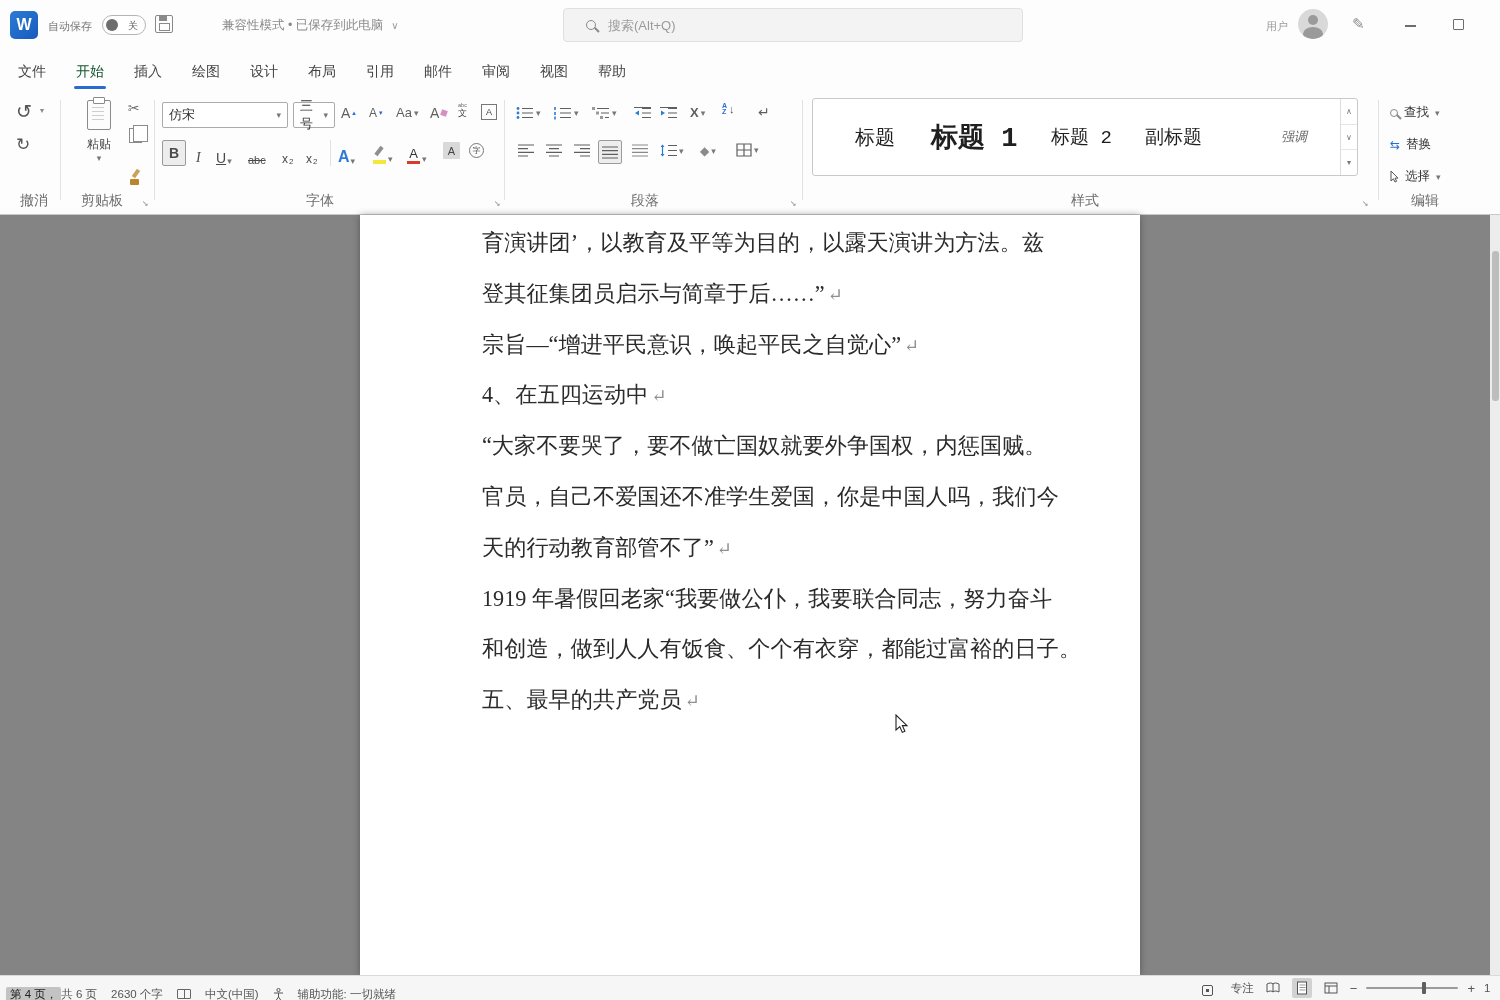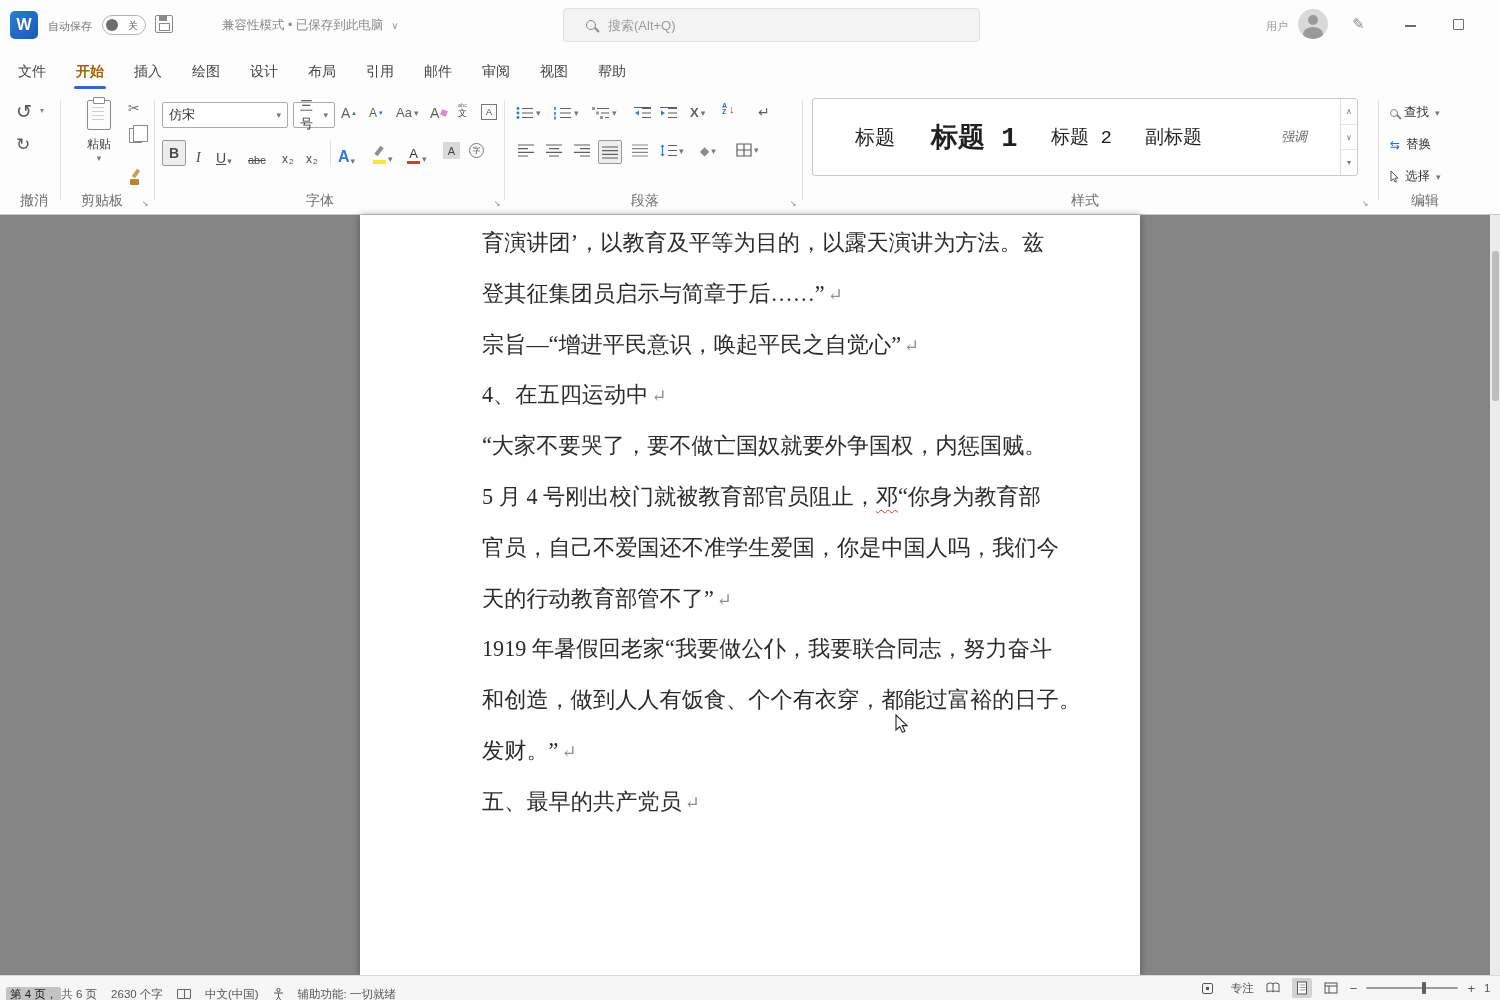--- a/index.html
+++ b/index.html
@@ -11,39 +11,39 @@
   .wlogo{position:absolute;left:10px;top:11px;width:28px;height:28px;border-radius:5px;background:linear-gradient(135deg,#2b7cd3,#185abd);color:#fff;font-weight:bold;font-size:16px;display:flex;align-items:center;justify-content:center}
   .as-label{position:absolute;left:48px;top:19px;font-size:11px;color:#777}
   .as-toggle{position:absolute;left:102px;top:15px;width:44px;height:20px;border:1px solid #b5b5b5;border-radius:10px;background:#fff}
   .as-knob{position:absolute;left:3px;top:3px;width:12px;height:12px;border-radius:50%;background:#6d6d6d}
   .as-state{position:absolute;right:7px;top:3px;font-size:10px;color:#666}
   .saveic{position:absolute;left:155px;top:15px;width:18px;height:18px;border:1.5px solid #8a8a8a;border-radius:2px}
   .saveic::before{content:"";position:absolute;left:3px;top:0;width:8px;height:5px;background:#8a8a8a}
   .saveic::after{content:"";position:absolute;left:3px;bottom:1px;width:9px;height:6px;border:1px solid #8a8a8a}
   .doctitle{position:absolute;left:222px;top:17px;font-size:12.5px;color:#8a8a8a;white-space:nowrap}
   .doctitle .chev{margin-left:8px;font-size:10px;color:#999}
-  .searchbox{position:absolute;left:563px;top:8px;width:417px;height:34px;background:#f3f3f3;border:1px solid #e0e0e0;border-radius:4px;display:flex;align-items:center;padding-left:22px}
+  .searchbox{position:absolute;left:563px;top:8px;width:460px;height:34px;background:#f3f3f3;border:1px solid #e0e0e0;border-radius:4px;display:flex;align-items:center;padding-left:22px}
   .mag{width:10px;height:10px;border:1.6px solid #8a8a8a;border-radius:50%;position:relative;display:inline-block;flex:0 0 auto}
   .mag::after{content:"";position:absolute;width:6px;height:1.6px;background:#8a8a8a;transform:rotate(45deg);right:-5px;bottom:-2px}
   .searchinput{border:none;background:transparent;outline:none;font-size:13px;color:#555;margin-left:12px;width:330px;font-family:inherit}
   .searchinput::placeholder{color:#9a9a9a}
   .uname{position:absolute;left:1266px;top:19px;font-size:11px;color:#9a9a9a}
   .avatar{position:absolute;left:1298px;top:9px;width:30px;height:30px;border-radius:50%;background:#d9d9d9;overflow:hidden}
   .avhead{position:absolute;left:10px;top:6px;width:10px;height:10px;border-radius:50%;background:#9a9a9a}
   .avbody{position:absolute;left:5px;top:18px;width:20px;height:14px;border-radius:50% 50% 0 0;background:#9a9a9a}
   .tb-pencil{position:absolute;left:1352px;top:15px;font-size:15px;color:#8f8f8f}
   .minbtn{position:absolute;left:1402px;top:16px;width:18px;height:18px}
   .minbar{position:absolute;left:3px;top:9px;width:11px;height:1.6px;background:#6d6d6d}
   .restbtn{position:absolute;left:1450px;top:15px;width:18px;height:18px}
   .restbox{position:absolute;left:3px;top:4px;width:11px;height:11px;border:1.4px solid #6d6d6d;border-radius:1px}
   
   .tabrow{position:absolute;top:50px;left:0;width:1500px;height:42px;background:#fdfdfd}
   .tabs{position:absolute;left:16px;top:0;height:42px;display:flex;gap:26px;align-items:center}
   .tab{font-size:14px;color:#444;padding:0 2px;position:relative;height:42px;line-height:42px}
-  .tab.active{color:#a16207;font-weight:bold}
+  .tab.active{color:#14532d;font-weight:normal}
   .tab.active::after{content:"";position:absolute;left:0;right:0;bottom:3px;height:3px;border-radius:2px;background:#2a6bd2}
   .ract{position:absolute;top:58px;height:27px;display:flex;align-items:center;border:1px solid #c9c9c9;border-radius:4px;background:#fff;font-size:12.5px;color:#333;padding:0 9px;gap:6px}
   .ract svg{flex:0 0 auto}
   #btn-comments{left:1300px;width:58px}
   #btn-editmode{left:1366px;width:76px}
   #btn-share{left:1452px;width:60px;background:#2166c4;border-color:#2166c4;color:#fff;font-weight:bold}
   .ddv{font-size:9px;color:#777}
   
   .ribbon{position:absolute;top:92px;left:0;width:1500px;height:123px;background:#fdfdfd;border-bottom:1px solid #c9c9c9}
   .vsep{position:absolute;top:8px;height:100px;width:1px;background:#e2e2e2}
@@ -431,26 +431,24 @@
   </div>
 
   <div class="canvas">
     <div class="page">
       <div class="doc-text">
         <div class="dline full"><span>育演讲团’，以教育及平等为目的，以露天演讲为方法。兹</span><span class="pmark"></span></div>
         <div class="dline"><span>登其征集团员启示与简章于后……”</span><span class="pmark">↵</span></div>
         <div class="dline"><span>宗旨—“增进平民意识，唤起平民之自觉心”</span><span class="pmark">↵</span></div>
         <div class="dline"><span>4、在五四运动中</span><span class="pmark">↵</span></div>
         <div class="dline full"><span>“大家不要哭了，要不做亡国奴就要外争国权，内惩国贼。</span><span class="pmark"></span></div>
-        <div class="dline full"><span>5 月 4 号刚出校门就被教育部官员阻止，</span><span class="sq">邓</span><span>“你身为教育部</span><span class="pmark"></span></div>
         <div class="dline full"><span>官员，自己不爱国还不准学生爱国，你是中国人吗，我们今</span><span class="pmark"></span></div>
         <div class="dline"><span>天的行动教育部管不了”</span><span class="pmark">↵</span></div>
         <div class="dline full"><span>1919 年暑假回老家“我要做公仆，我要联合同志，努力奋斗</span><span class="pmark"></span></div>
         <div class="dline full"><span>和创造，做到人人有饭食、个个有衣穿，都能过富裕的日子。</span><span class="pmark"></span></div>
-        <div class="dline"><span>发财。”</span><span class="pmark">↵</span></div>
         <div class="dline"><span>五、最早的共产党员</span><span class="pmark">↵</span></div>
       </div>
     </div>
     <div class="vscroll">
         <div class="vthumb"></div>
       </div>
     <svg class="mcursor" width="15" height="21" viewBox="0 0 15 21">
       <path d="M1 1v15l3.8-3.4 2.5 5.8 2.6-1.1-2.5-5.7H12z" fill="#fff" stroke="#222" stroke-width="1.1"></path>
     </svg>
   </div>
@@ -461,21 +459,21 @@
       <span>2630 个字</span>
       <span class="bookic"></span>
       <span>中文(中国)</span>
       <svg class="persvg" width="11" height="13" viewBox="0 0 11 13">
           <circle cx="5.5" cy="2" r="1.6" fill="none" stroke="#555" stroke-width="1"></circle>
           <path d="M1 5h9M5.5 5v4M5.5 9l-2.5 3.5M5.5 9l2.5 3.5" fill="none" stroke="#555" stroke-width="1"></path>
         </svg>
       <span>辅助功能: 一切就绪</span>
     </div>
     <div class="sb-right">
-      <span style="display:flex;align-items:center;gap:18px">
+      <span style="display:flex;align-items:flex-end;gap:18px">
           <span class="focusic"></span>
           <span>专注</span>
         </span>
       <span class="viewbtn">
         <svg width="14" height="12" viewBox="0 0 14 12">
             <path d="M1 2c2.5-1.3 5-1.3 6 0 1-1.3 3.5-1.3 6 0v8c-2.5-1.3-5-1.3-6 0-1-1.3-3.5-1.3-6 0z" fill="none" stroke="#555" stroke-width="1"></path>
             <path d="M7 2v8" stroke="#555" stroke-width="1"></path>
           </svg>
       </span>
       <span class="viewbtn active">

